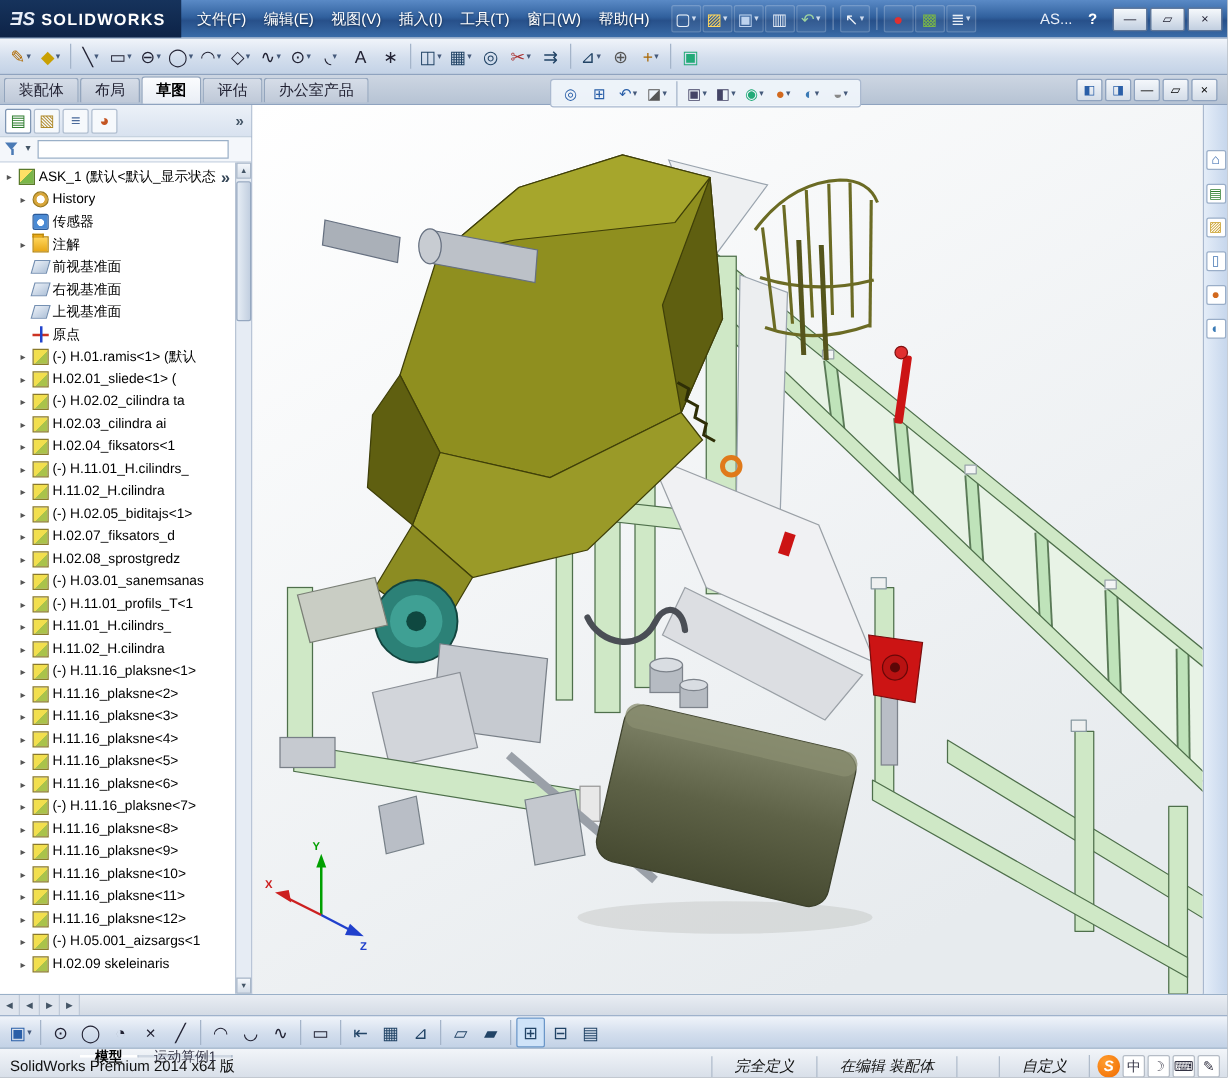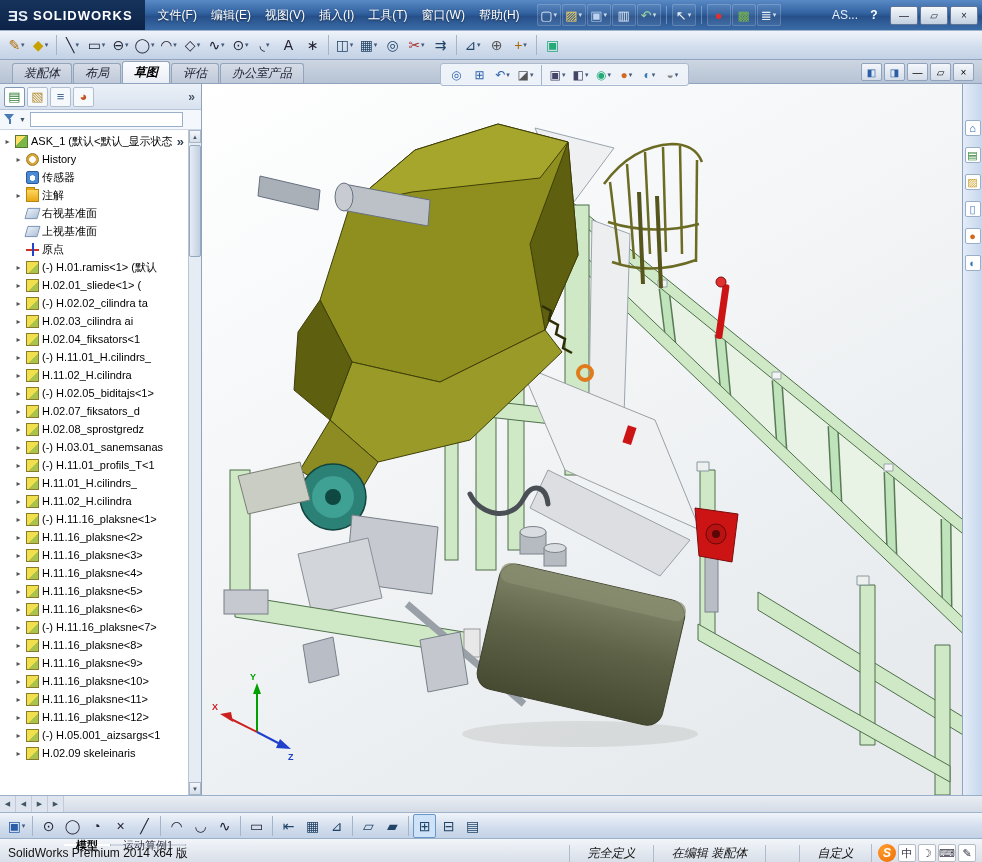--- a/index.html
+++ b/index.html
@@ -2,21 +2,21 @@
 <html style="--c-olive: #8f8f1f; --c-olive-light: #a6a62c; --c-olive-dark: #5f5f10; --c-frame-green: #cfe8c6; --c-frame-edge: #4e6f4b; --c-belt: #e8f3e6; --c-teal: #2c8177; --c-red: #cc1414; --c-metal: #bcc1c8; --c-white-panel: #f0f1f3;"><head>
 <meta charset="utf-8">
 <style>
   *{margin:0;padding:0;box-sizing:border-box;}
   body{font-family:"Liberation Sans",sans-serif;font-size:12px;background:#6b7684;}
   .window{width:982px;height:862px;position:relative;background:#dfe6f0;overflow:hidden;}
 
   
   .titlebar{height:30px;background:linear-gradient(#5a8ac6,#31619e 45%,#27508a 55%,#3a6ca8);display:flex;align-items:center;color:#fff;}
   .logo{height:30px;background:linear-gradient(#16335c,#0d2347);display:flex;align-items:center;gap:5px;padding:0 12px 0 8px;}
-  .logo-prefix{font-weight:bold;font-size:15px;color:#e8eef8;}
+  .logo-prefix{font-weight:bold;font-style:italic;font-size:15px;color:#e8eef8;}
   .logo-text{font-weight:bold;letter-spacing:1px;font-size:13px;color:#fff;}
   .menus{display:flex;margin-left:6px;}
   .menu{padding:4px 7px;color:#fff;text-shadow:0 1px 2px rgba(0,0,0,.55);cursor:default;}
   .quick{display:flex;align-items:center;margin-left:10px;gap:1px;}
   .qbtn{height:22px;min-width:24px;display:flex;align-items:center;justify-content:center;border-radius:2px;border:1px solid rgba(255,255,255,.18);background:rgba(255,255,255,.06);}
   .qbtn .g{font-size:13px;line-height:1;}
   .qbtn .dd,.tbtn .dd,.hbtn .dd{font-size:7px;margin-left:1px;color:#cfdcee;}
   .tbtn .dd,.hbtn .dd{color:#44597a;}
   .titlebar .tsep{width:1px;height:18px;background:rgba(255,255,255,.3);margin:0 4px;}
   .doc-abbrev{margin-left:auto;color:#e8eef8;font-size:12px;}
@@ -25,21 +25,21 @@
   .wbtn{width:28px;height:19px;display:flex;align-items:center;justify-content:center;font-size:10px;color:#223;background:linear-gradient(#f6f9fc,#c2cfe0);border:1px solid #5f7596;border-radius:2px;}
 
   
   .toolbar2{height:30px;background:linear-gradient(#f0f4fa,#d3deed 55%,#c3d2e6);border-top:1px solid #9fb2cc;border-bottom:1px solid #8fa3bf;display:flex;align-items:center;padding:0 5px;gap:1px;}
   .tbtn{height:24px;min-width:23px;display:flex;align-items:center;justify-content:center;border-radius:2px;border:1px solid transparent;}
   .tbtn .g{font-size:14px;line-height:1;}
   .tbtn.active{background:#cfe3f8;border-color:#6a96c8;}
   .tsep{width:1px;height:20px;background:#a4b4c9;margin:0 3px;align-self:center;}
 
   
-  .tabrow{height:24px;background:linear-gradient(#cdd6e2,#b6c3d4);display:flex;align-items:flex-end;padding-left:12px;border-bottom:1px solid #8fa3bf;font-style:italic;}
+  .tabrow{height:24px;background:linear-gradient(#cdd6e2,#b6c3d4);display:flex;align-items:center;padding-left:3px;border-bottom:1px solid #8fa3bf;}
   .ctab{height:20px;padding:2px 11px;margin-right:1px;background:linear-gradient(#d6dde8,#bfc9d8);border:1px solid #93a5bd;border-bottom:none;border-radius:3px 3px 0 0;font-size:12px;color:#223;display:flex;align-items:center;}
   .ctab.active{background:linear-gradient(#fbfcfe,#e9eef5);height:22px;font-weight:bold;color:#000;}
 
   
   .headsup{position:absolute;left:440px;top:63px;height:23px;display:flex;align-items:center;gap:2px;background:rgba(240,245,251,.93);border:1px solid #aab9cf;border-radius:3px;padding:0 5px;z-index:30;}
   .hbtn{height:19px;min-width:21px;display:flex;align-items:center;justify-content:center;}
   .hbtn .g{font-size:12px;line-height:1;}
   .mdi{position:absolute;right:8px;top:63px;display:flex;gap:2px;z-index:30;}
   .mdibtn{width:21px;height:18px;display:flex;align-items:center;justify-content:center;font-size:10px;background:linear-gradient(#f4f7fb,#d4dde8);border:1px solid #8fa3bf;border-radius:2px;}
 
@@ -387,20 +387,25 @@
           </div>
           <div class="trow ind1">
             <span class="arrow" style="visibility: hidden;">▸</span>
             <span class="ti ic-sensors"></span>
             <span class="tlabel">传感器</span>
           </div>
           <div class="trow ind1">
             <span class="arrow">▸</span>
             <span class="ti ic-annotations"></span>
             <span class="tlabel">注解</span>
+          </div>
+          <div class="trow ind1">
+            <span class="arrow" style="visibility: hidden;">▸</span>
+            <span class="ti ic-plane"></span>
+            <span class="tlabel">前视基准面</span>
           </div>
           <div class="trow ind1">
             <span class="arrow" style="visibility: hidden;">▸</span>
             <span class="ti ic-plane"></span>
             <span class="tlabel">右视基准面</span>
           </div>
           <div class="trow ind1">
             <span class="arrow" style="visibility: hidden;">▸</span>
             <span class="ti ic-plane"></span>
             <span class="tlabel">上视基准面</span>

